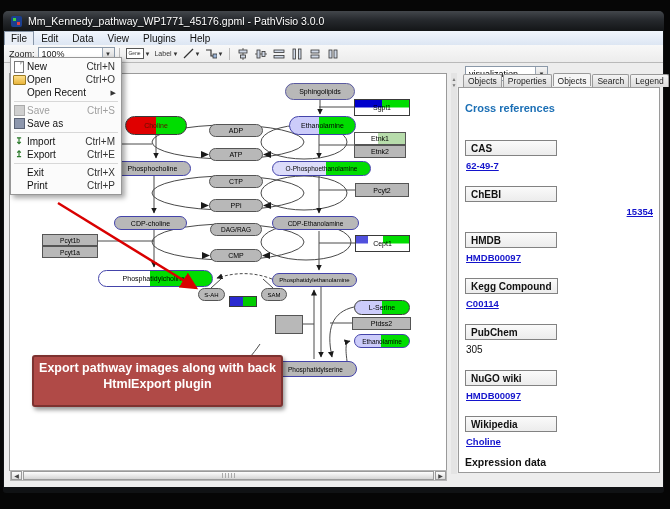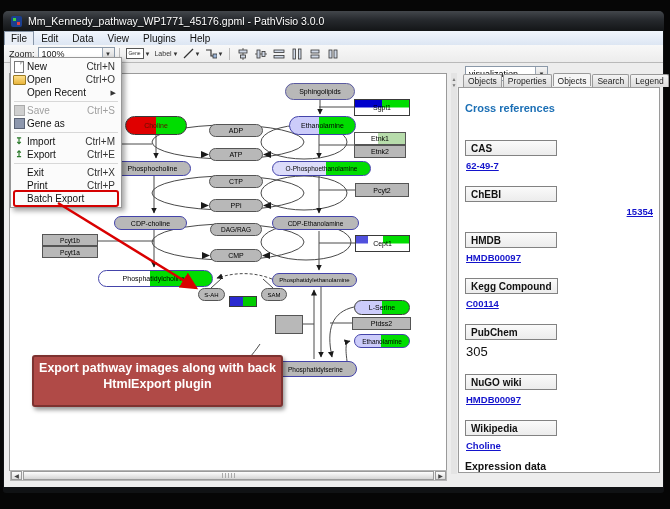--- a/index.html
+++ b/index.html
@@ -68,21 +68,21 @@
   .tab{border:1px solid #9a9a9a;border-bottom:none;background:linear-gradient(#f4f4f4,#dcdcdc);
     padding:0 4px;line-height:12px;margin-right:1px;border-radius:2px 2px 0 0;}
   .tab.active{background:#f6f6f6;position:relative;top:-1px;line-height:14px;font-weight:normal;}
   #panel{position:absolute;left:454px;top:24px;width:200px;height:384px;background:#fff;border:1px solid #9a9a9a;overflow:hidden;}
   #panel-inner{position:absolute;left:6px;top:6px;right:6px;}
   .bp-heading{color:#1b6fb5;font-weight:bold;font-size:11px;margin:8px 0 0 0;}
   .bp-section{margin-top:0;}
   .bp-header{display:inline-block;min-width:80px;border:1px solid #828282;background:linear-gradient(#fafafa,#ececec);
     font-weight:bold;font-size:10px;padding:2px 5px 1px 5px;color:#111;}
   .bp-link{font-size:9.5px;font-weight:bold;color:#1414cc;text-decoration:underline;margin:4px 0 0 1px;display:block;}
-  .bp-plain{font-size:13px;color:#111;margin:4px 0 0 1px;display:block;text-decoration:none;font-weight:normal;}
+  .bp-plain{font-size:10px;color:#111;margin:4px 0 0 1px;display:block;text-decoration:none;font-weight:normal;}
   .bp-footer{font-weight:bold;font-size:10.5px;color:#111;margin-top:9px;}
   
   #hscroll{position:absolute;left:6px;top:407px;width:437px;height:11px;background:#f0f0f0;border:1px solid #b5b5b5;
     display:flex;align-items:center;box-sizing:border-box;}
   .sb-btn{width:11px;height:9px;background:linear-gradient(#fdfdfd,#dcdcdc);border:1px solid #9a9a9a;
     font-size:6px;line-height:8px;text-align:center;color:#444;box-sizing:border-box;}
   .sb-thumb{flex:1;height:9px;margin:0 1px;background:linear-gradient(#fdfdfd,#d5d5d5);border:1px solid #9a9a9a;
     box-sizing:border-box;display:flex;align-items:center;justify-content:center;}
   .grip{width:14px;height:5px;background:repeating-linear-gradient(90deg,#aaa 0 1px,transparent 1px 3px);}
 </style>
@@ -353,21 +353,21 @@
           <span class="ic">
             <span class="ic-save dis"></span>
           </span>
           <span class="lb">Save</span>
           <span class="sc">Ctrl+S</span>
         </div>
         <div class="fm-item">
           <span class="ic">
             <span class="ic-save"></span>
           </span>
-          <span class="lb">Gene as</span>
+          <span class="lb">Save as</span>
         </div>
         <div class="fm-sep"></div>
         <div class="fm-item">
           <span class="ic">
             <span class="ic-arrow" style="color:#2a7a2a">↧</span>
           </span>
           <span class="lb">Import</span>
           <span class="sc">Ctrl+M</span>
         </div>
         <div class="fm-item">
@@ -380,25 +380,20 @@
         <div class="fm-sep"></div>
         <div class="fm-item">
           <span class="ic"></span>
           <span class="lb">Exit</span>
           <span class="sc">Ctrl+X</span>
         </div>
         <div class="fm-item">
           <span class="ic"></span>
           <span class="lb">Print</span>
           <span class="sc">Ctrl+P</span>
-        </div>
-        <div class="fm-item">
-          <span class="ic"></span>
-          <span class="lb">Batch Export</span>
-          <span class="fm-hl" style="border-color: rgb(212, 0, 0);"></span>
         </div>
       </div>
   </div>
 
   <svg id="arrow-overlay">
     <defs>
       <marker id="redarr" markerWidth="9" markerHeight="9" refX="6" refY="3.5" orient="auto">
         <path d="M0,0 L7,3.5 L0,7 z" fill="#d90000"></path>
       </marker>
     </defs>

